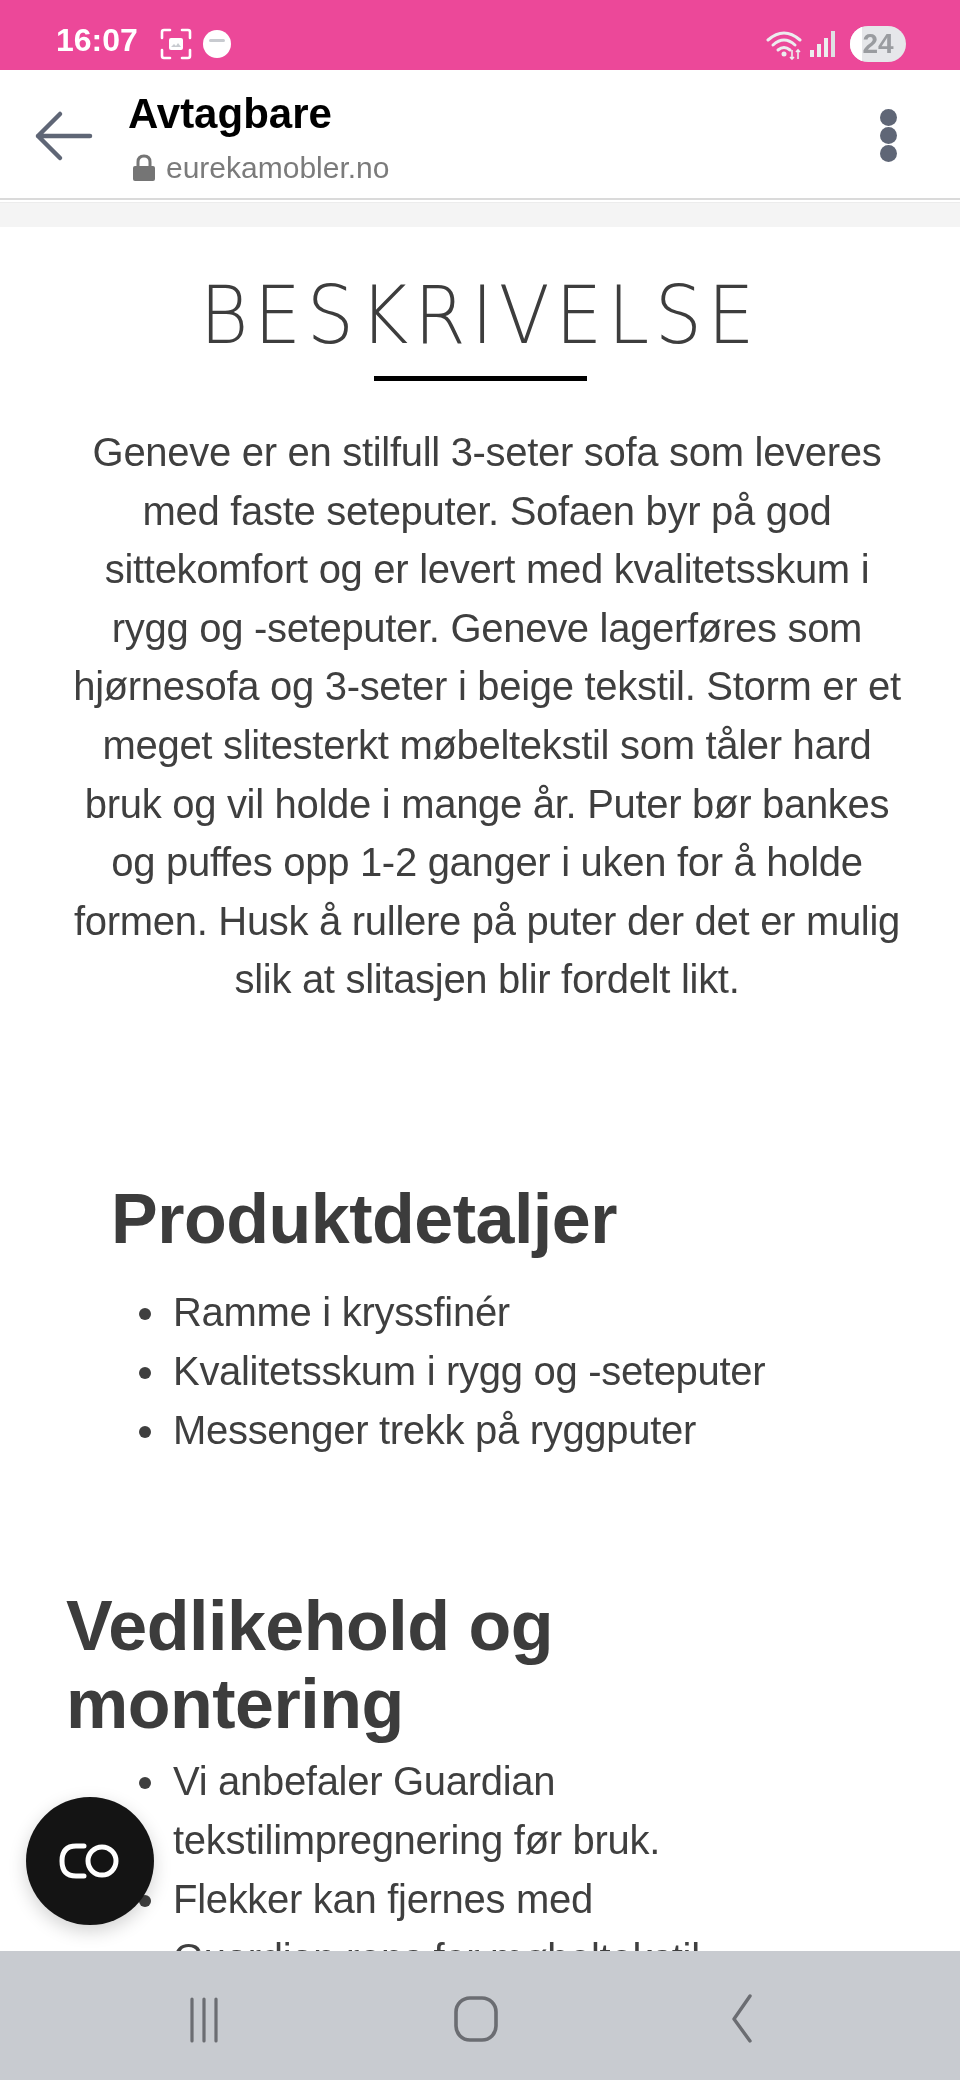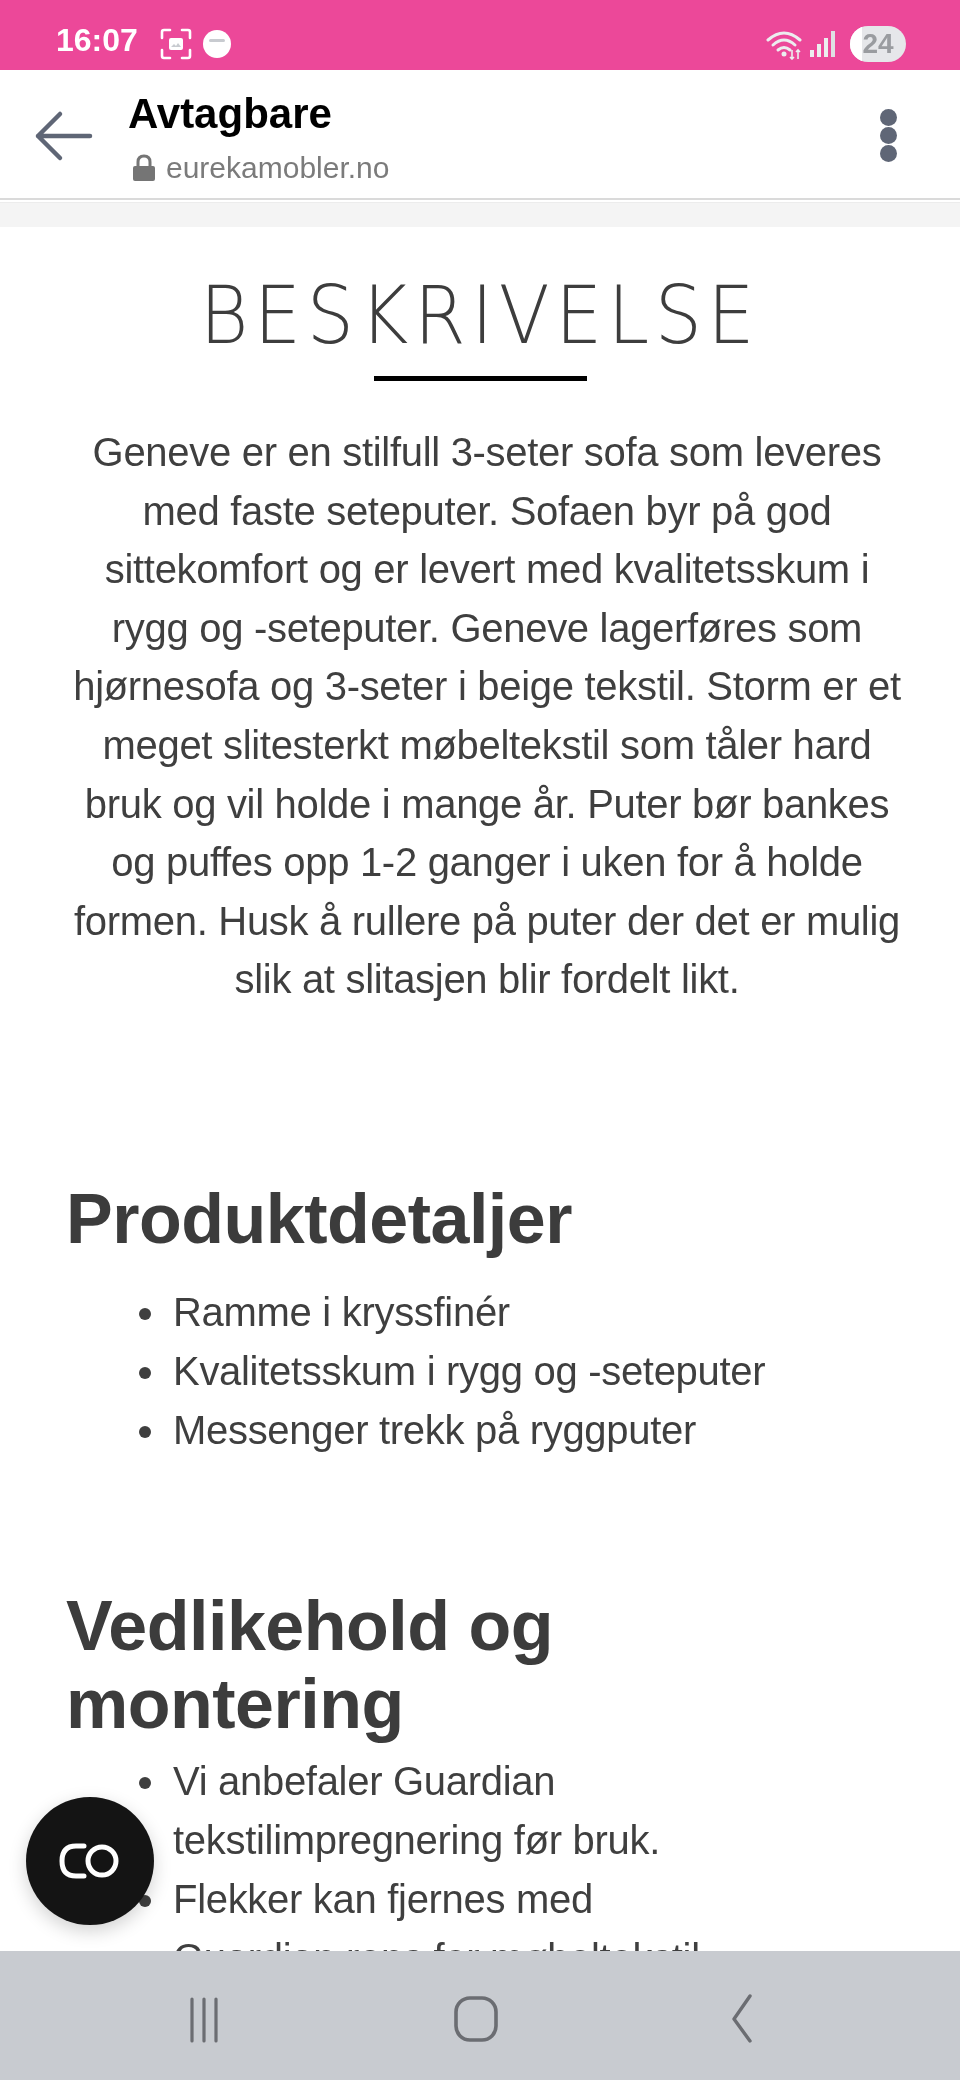--- a/index.html
+++ b/index.html
@@ -62,21 +62,21 @@
       font-family: Liberation Sans, sans-serif; font-size: 40px; line-height: 58.6px; color: #3f3f3f;
       letter-spacing: -0.3px;
       text-align: center;
     }
 
     .subheading {
       position: absolute; left: 66px;
       font-family: "Liberation Sans", sans-serif; font-size: 70px; line-height: 78px; color: #3c3c3c;
       letter-spacing: -0.5px;
     }
-    .h-produkt { top: 953px; }
+    .h-produkt { top: 953px; margin-left: 45px; }
     .h-vedlike { top: 1360px; width: 700px; }
 
     .bullet-list {
       position: absolute; left: 173px; width: 740px; list-style: none;
       font-family: "Liberation Sans", sans-serif; font-size: 40px; line-height: 59px; color: #3f3f3f;
       letter-spacing: -0.3px;
     }
     .bullet-list li { position: relative; }
     .bullet-list li::before {
       content: ""; position: absolute; left: -34px; top: 25px; width: 12px; height: 12px;

